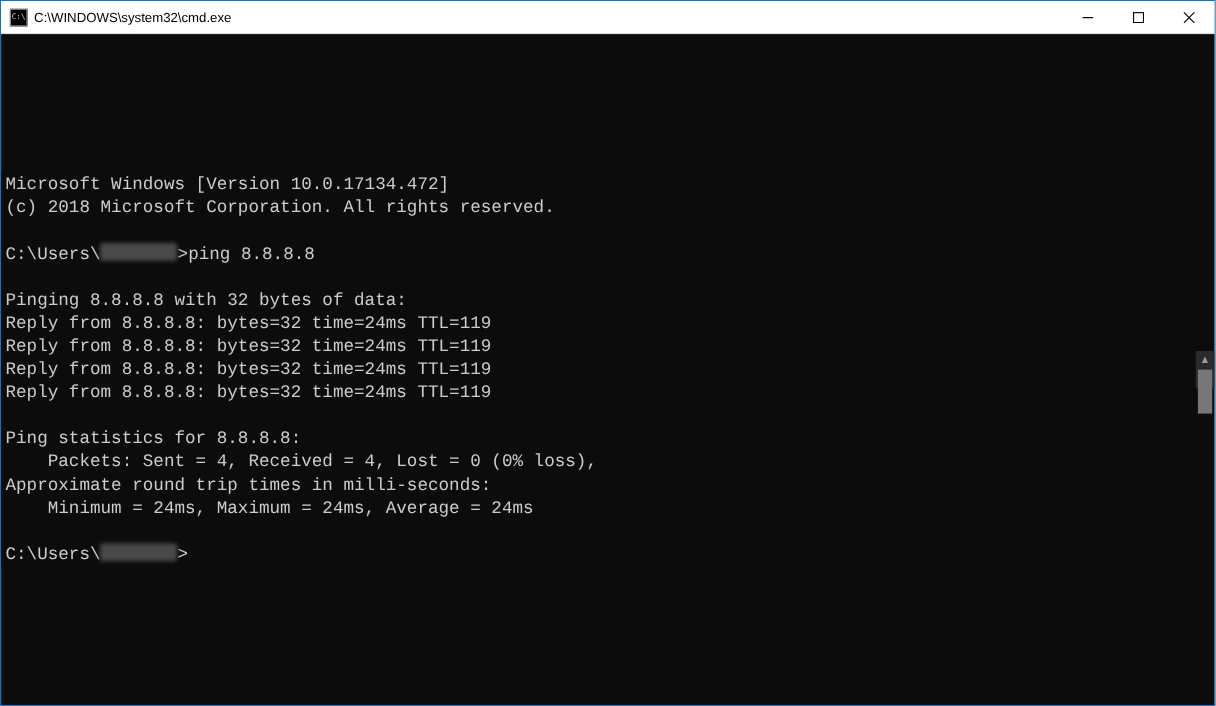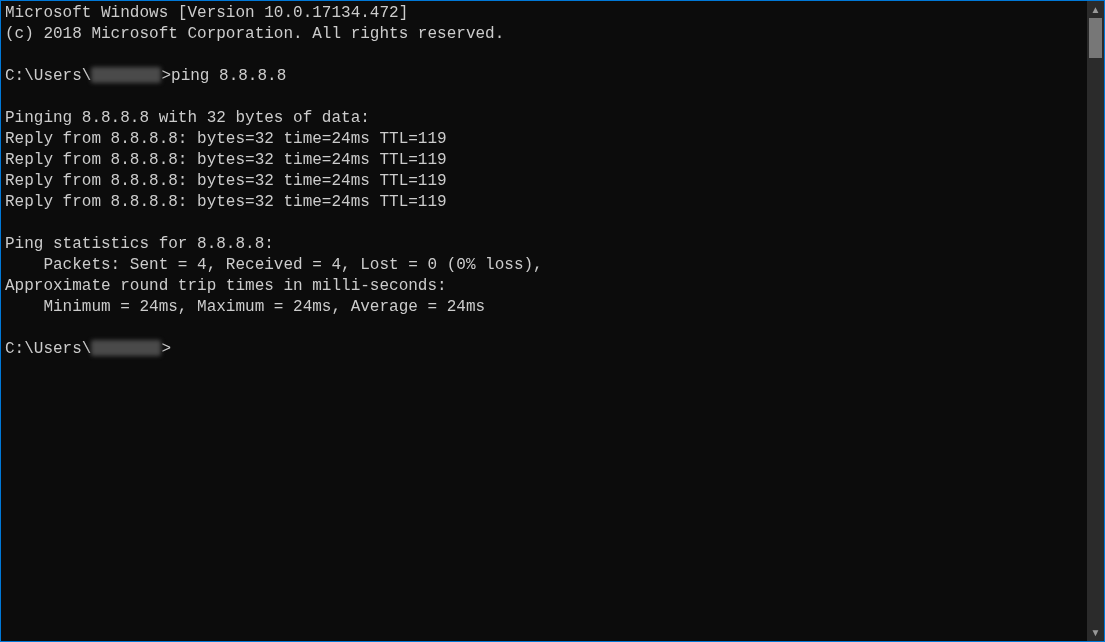--- a/index.html
+++ b/index.html
@@ -60,20 +60,21 @@
     font-family: "Segoe UI Symbol", sans-serif;
     color: #000;
     cursor: pointer;
   }
 
   .client-area {
     flex: 1;
     display: flex;
     background: #0c0c0c;
     position: relative;
+    align-items: center;
   }
   .terminal {
     flex: 1;
     background: #0c0c0c;
     color: #cccccc;
     font-family: Consolas, "Courier New", monospace;
     font-size: 16px;
     line-height: 21px;
     padding: 2px 4px;
     white-space: pre;
@@ -119,20 +120,43 @@
     filter: blur(2px);
     border-radius: 2px;
     margin-bottom: 2px;
   }
 </style>
 </head>
 <body>
 
 <div class="window">
 
+  <div class="titlebar">
+    <span class="titlebar-icon"></span>
+    <span class="titlebar-title">C:\WINDOWS\system32\cmd.exe</span>
+    <span class="titlebar-spacer"></span>
+    <div class="win-controls">
+      <div class="win-btn">
+        <svg width="10" height="10" viewBox="0 0 10 10">
+            <line x1="0" y1="5" x2="10" y2="5" stroke="currentColor" stroke-width="1"></line>
+          </svg>
+      </div>
+      <div class="win-btn">
+        <svg width="10" height="10" viewBox="0 0 10 10">
+            <rect x="0.5" y="0.5" width="9" height="9" fill="none" stroke="currentColor" stroke-width="1"></rect>
+          </svg>
+      </div>
+      <div class="win-btn close">
+        <svg width="10" height="10" viewBox="0 0 10 10">
+            <line x1="0" y1="0" x2="10" y2="10" stroke="currentColor" stroke-width="1"></line>
+            <line x1="10" y1="0" x2="0" y2="10" stroke="currentColor" stroke-width="1"></line>
+          </svg>
+      </div>
+    </div>
+  </div>
 
   <div class="client-area">
     <div class="terminal"><span>Microsoft Windows [Version 10.0.17134.472]</span>
 <span>(c) 2018 Microsoft Corporation. All rights reserved.</span>
 
 <span><span>C:\Users\</span><span class="redacted"></span><span>&gt;ping 8.8.8.8</span></span>
 
 <span>Pinging 8.8.8.8 with 32 bytes of data:</span>
 <span>Reply from 8.8.8.8: bytes=32 time=24ms TTL=119</span>
 <span>Reply from 8.8.8.8: bytes=32 time=24ms TTL=119</span>

